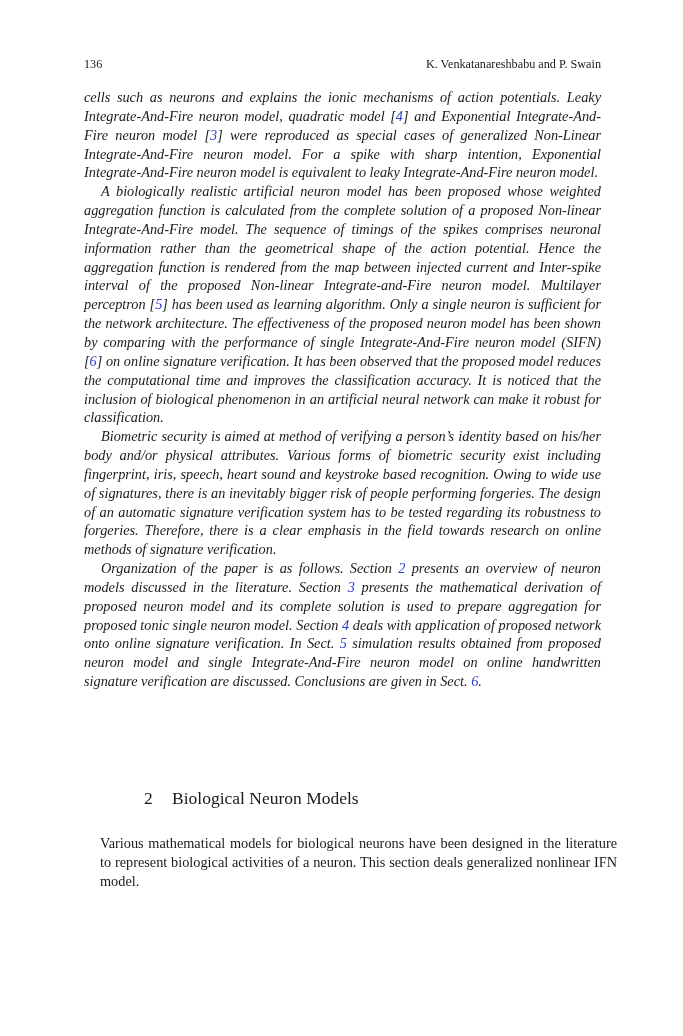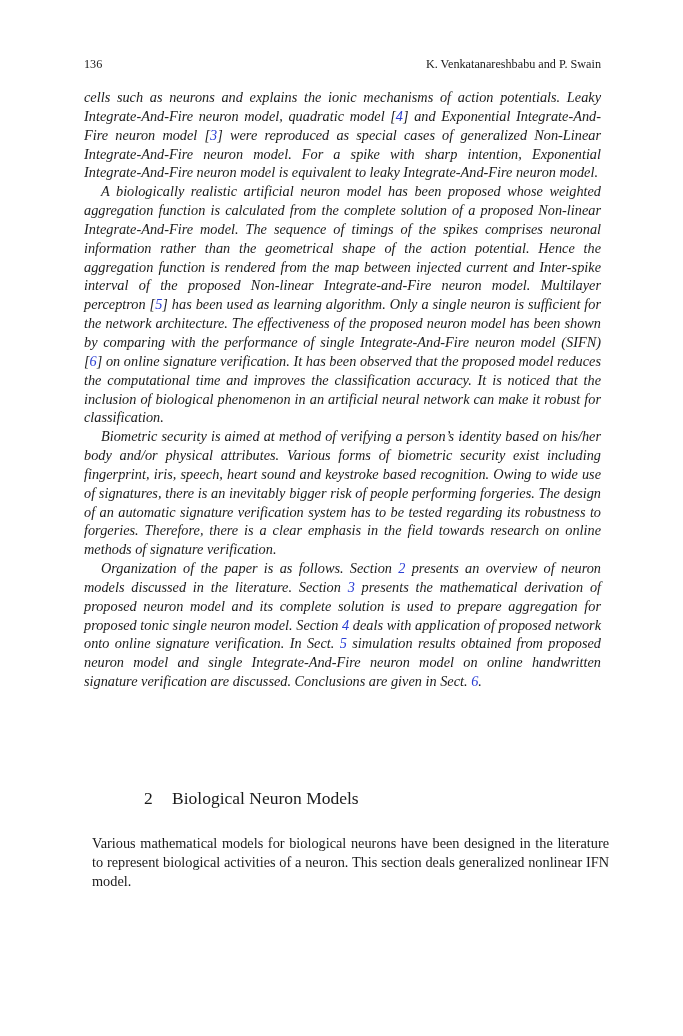--- a/index.html
+++ b/index.html
@@ -5,21 +5,21 @@
   html, body { margin: 0; padding: 0; background: #ffffff; }
   body { width: 683px; height: 1036px; position: relative; overflow: hidden; }
   .page { position: absolute; left: 84px; top: 0; width: 517px; font-family: "Liberation Serif", serif; color: #1a1a1a; }
   .running-head { position: absolute; top: 57px; left: 0; width: 517px; font-size: 12.2px; display: flex; justify-content: space-between; }
   .body-text { position: absolute; top: 88px; left: 0; width: 517px; font-size: 14.3px; line-height: 18.85px; }
   .body-text p { margin: 0; text-align: justify; hyphens: manual; font-style: italic; }
   .body-text p.indent { text-indent: 17px; }
   a.ref { color: #2b3ed4; text-decoration: none; }
   .section-heading { position: absolute; top: 788px; left: 16px; font-size: 17.5px; font-weight: normal; margin-left: 44px; }
   .section-heading .num { display: inline-block; width: 28px; }
-  .section-text { position: absolute; top: 834px; left: 8px; width: 517px; font-size: 14.3px; line-height: 18.85px; }
+  .section-text { position: absolute; top: 834px; left: 16px; width: 517px; font-size: 14.3px; line-height: 18.85px; }
   .section-text p { margin: 0; text-align: justify; }
 </style>
 </head>
 <body>
 
 <div class="page">
   <div class="running-head">
     <span>136</span>
     <span>K. Venkatanareshbabu and P. Swain</span>
   </div>

